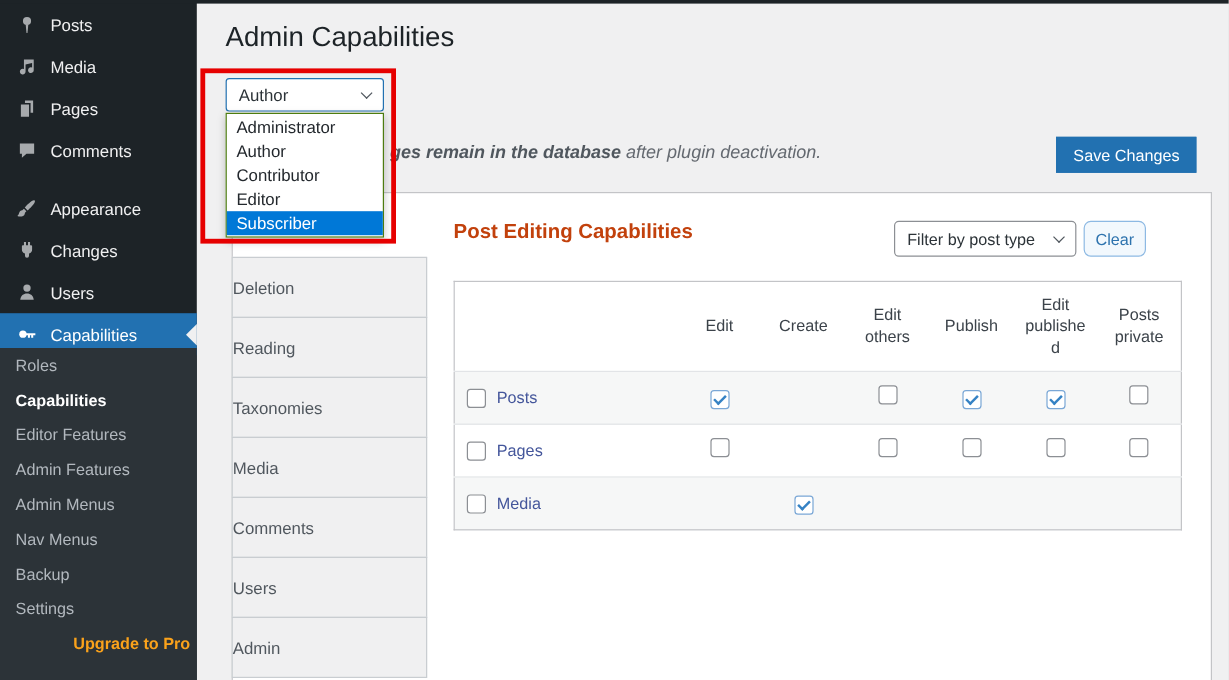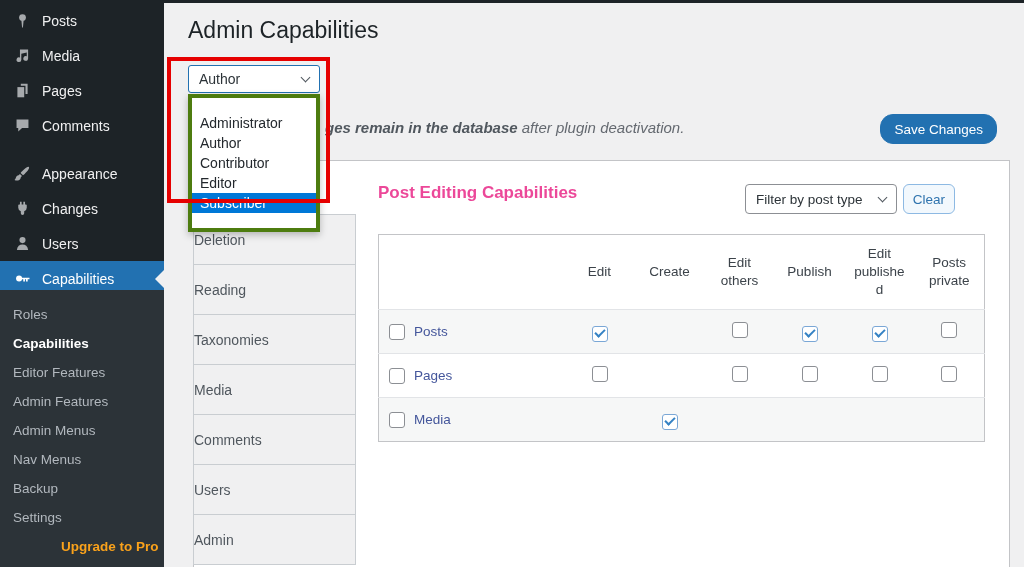--- a/index.html
+++ b/index.html
@@ -17,54 +17,54 @@
   .menu{list-style:none;padding-top:3px;}
   .menu li{position:relative;height:35px;display:flex;align-items:center;padding-left:13px;gap:11px;cursor:pointer;}
   .menu li.sep{margin-top:13px;}
   .menu .mi{width:18px;height:18px;color:#a7aaad;display:inline-flex;align-items:center;justify-content:center;flex:0 0 18px;}
   .menu .ml{color:#f0f0f1;font-size:14px;}
   .menu li.active{background:var(--accent);}
   .menu li.active .mi{color:#fff;}
   .menu li.active .ml{color:#fff;font-weight:400;}
   .menu li.active .notch{position:absolute;right:0;top:50%;transform:translateY(-50%);width:0;height:0;
     border:9px solid transparent;border-right:9px solid var(--content-bg);border-left:none;}
-  .submenu{position:absolute;left:0;top:290px;bottom:0;width:100%;background:var(--submenu-bg);list-style:none;padding-top:10px;}
+  .submenu{position:absolute;left:0;top:290px;bottom:0;width:100%;background:var(--submenu-bg);list-style:none;}
   .submenu li{height:29px;line-height:29px;padding-left:13px;font-size:13.5px;color:#b2b8be;cursor:pointer;}
   .submenu li.current{color:#fff;font-weight:700;}
   .submenu li.upgrade{color:var(--upgrade);font-weight:700;margin-left:48px;}
 
   
   .content{position:absolute;left:164px;top:0;right:0;bottom:0;background:var(--content-bg);}
   .page-title{position:absolute;left:24px;top:17px;font-size:23px;font-weight:500;color:#1d2327;}
   .notice{position:absolute;left:161px;top:119px;font-size:15px;font-style:italic;color:#646970;z-index:1;white-space:nowrap;}
   .notice b{color:#50575e;}
   .save-btn{position:absolute;right:27px;top:114px;height:30px;padding:0 13px;background:var(--accent);
-    color:#fff;border:1px solid var(--accent);border-radius:13px;font-size:13.5px;cursor:pointer;
+    color:#fff;border:1px solid var(--accent);border-radius:0;font-size:13.5px;cursor:pointer;
     font-family:inherit;z-index:1;}
 
   
   .role-select{position:absolute;left:24px;top:65px;width:132px;height:28px;background:#fff;
     border:1px solid var(--accent);border-radius:3px;display:flex;align-items:center;
     padding:0 10px;font-size:14px;color:#2c3338;cursor:pointer;z-index:6;justify-content:space-between;}
   .chev{width:7px;height:7px;border-right:1.6px solid #50575e;border-bottom:1.6px solid #50575e;
     transform:rotate(45deg);margin-top:-4px;}
-  .options{position:absolute;left:24px;top:94px;width:132px;background:#fff;border:4px solid #4d7c0f;
-    box-shadow:0 3px 7px rgba(0,0,0,.25);z-index:6;padding:15px 0;}
+  .options{position:absolute;left:24px;top:94px;width:132px;background:#fff;border:1px solid #4d7c0f;
+    box-shadow:0 3px 7px rgba(0,0,0,.25);z-index:6;padding:1px 0;}
   .options .opt{height:20px;line-height:20px;padding-left:8px;font-size:14px;color:#23282d;cursor:pointer;}
   .options .opt.hl{background:var(--hl);color:#fff;}
   .red-box{position:absolute;left:3px;top:57px;width:163px;height:146px;border:4px solid var(--red);z-index:7;pointer-events:none;}
 
   
   .panel{position:absolute;left:29px;top:160px;width:817px;height:420px;background:#fff;border:1px solid var(--border);}
   .tabcol{position:absolute;left:0;top:0;bottom:0;width:162px;}
   .vtab{height:51px;margin-top:-1px;background:#f0f0f1;border:1px solid #c9cdd1;display:flex;align-items:center;
     font-size:14px;color:#50575e;cursor:pointer;}
   .tabstack{position:absolute;left:-1px;right:0;top:54px;}
   .main{position:absolute;left:162px;top:0;right:0;bottom:0;}
-  .cap-heading{position:absolute;left:22px;top:22px;font-size:17px;font-weight:600;color:#ec4899;}
+  .cap-heading{position:absolute;left:22px;top:22px;font-size:17px;font-weight:600;color:#c2410c;}
   .filter-select{position:absolute;left:389px;top:23px;width:152px;height:30px;background:#fff;border:1px solid #8c8f94;
     border-radius:4px;display:flex;align-items:center;justify-content:space-between;padding:0 10px;
     font-size:13.5px;color:#2c3338;cursor:pointer;}
   .clear-btn{position:absolute;left:547px;top:23px;width:52px;height:30px;background:#f2f8fd;color:#2e73ae;
     border:1px solid #8db9e3;border-radius:6px;font-size:13.5px;cursor:pointer;font-family:inherit;}
 
   
   .cap-table{position:absolute;left:22px;top:73px;border-collapse:collapse;table-layout:fixed;
     background:#fff;border:1px solid var(--border);}
   .cap-table th{height:75px;font-weight:400;font-size:13.5px;color:#3c434a;text-align:center;vertical-align:middle;}

